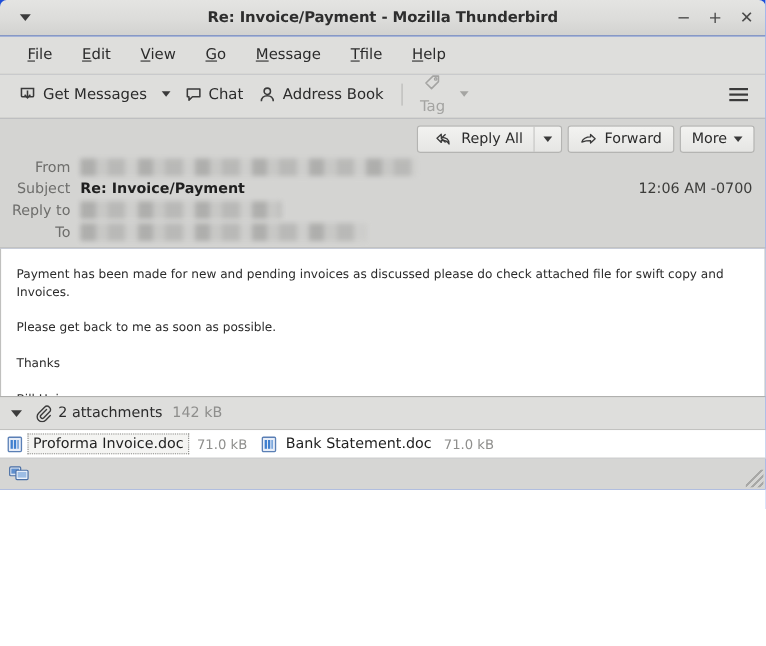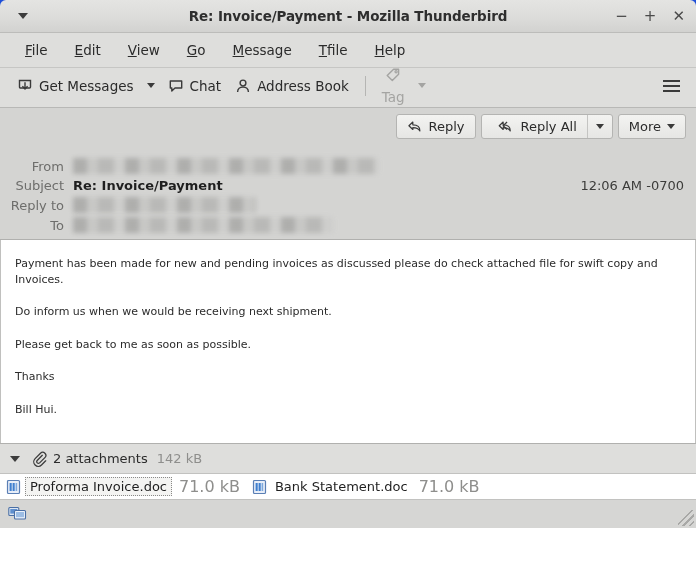--- a/index.html
+++ b/index.html
@@ -3,21 +3,21 @@
 <meta charset="utf-8">
 <style>
   * { box-sizing: border-box; margin: 0; padding: 0; }
   html, body {
     width: 696px; height: 587px;
     font-family: "DejaVu Sans", sans-serif;
     background: #ffffff;
     overflow: hidden;
   }
   .window {
-    width: 696px; height: 528px;
+    width: 696px; height: 445px;
     display: flex; flex-direction: column;
     background: #1d4ed8;
     position: relative;
   }
 
   
   .titlebar {
     height: 33px;
     background: linear-gradient(to bottom, #e4e4e2 0%, #dcdcda 55%, #d2d2d0 100%);
     border-bottom: 1px solid #bcbcba;
@@ -143,21 +143,20 @@
     background: none;
     display: flex; align-items: center; justify-content: center;
     padding: 0 8px;
   }
   .hdr-fields {
     display: grid;
     grid-template-columns: 73px 1fr auto;
     row-gap: 4px;
     padding: 0 12px 2px 0;
     align-items: center;
-    margin-top: 14px;
   }
   .fld-label {
     text-align: right; padding-right: 9px;
     font-size: 13px; color: #6e6e6c;
     white-space: nowrap;
   }
   .fld-value { font-size: 13px; color: #1f1f1f; }
   .fld-value.bold { font-weight: bold; }
   .fld-time { font-size: 13px; color: #3c3c3a; white-space: nowrap; }
   .redacted {
@@ -224,21 +223,21 @@
     border-bottom: 1px solid #c2c2c0;
   }
   .attach-item { display: flex; align-items: center; gap: 4px; }
   .attach-name {
     font-size: 13px; color: #1f1f1f; padding: 1px 4px;
   }
   .attach-name.selected {
     border: 1px dotted #8a8a88;
     background: #f4f4f2;
   }
-  .attach-fsize { font-size: 16px; color: #8e8e8c; margin: 0 12px 0 7px; }
+  .attach-fsize { font-size: 12px; color: #8e8e8c; margin: 0 12px 0 7px; }
 
   
   .statusbar {
     height: 28px; background: #d6d6d4;
     display: flex; align-items: center;
     padding-left: 8px;
     position: relative;
     flex: none;
   }
   .grip {
@@ -331,44 +330,44 @@
     <div class="hamburger">
         <span></span>
         <span></span>
         <span></span>
       </div>
   </div>
 
   <div class="msg-header">
 
     <div class="hdr-actions">
-      <div class="act-btn">
-        <span>
-          <svg width="15" height="13" viewBox="0 0 16 14">
-            <path d="M6.2 2.2 2 6.2l4.2 4V8.1c4 0 6.4 1.1 7.6 3.7.2-4.4-2.4-6.6-7.6-6.6z" fill="none" stroke="#3a3a3a" stroke-width="1.3" stroke-linejoin="round"></path>
-          </svg>
-        </span>
-        <span>Reply</span>
-      </div>
 
       <div class="act-group">
         <div class="act-btn">
           <span>
             <svg width="17" height="13" viewBox="0 0 18 14">
               <path d="M5.4 2.2 1.2 6.2l4.2 4V8.1c4 0 6.4 1.1 7.6 3.7.2-4.4-2.4-6.6-7.6-6.6z" fill="none" stroke="#3a3a3a" stroke-width="1.3" stroke-linejoin="round"></path>
               <path d="M9.6 2.2 5.4 6.2l4.2 4" fill="none" stroke="#3a3a3a" stroke-width="1.3" stroke-linejoin="round"></path>
             </svg>
           </span>
           <span>Reply All</span>
         </div>
         <div class="act-split">
           <div class="chev"></div>
         </div>
       </div>
 
+      <div class="act-btn">
+        <span>
+          <svg width="16" height="13" viewBox="0 0 17 14">
+            <path d="M2 9.8c1.2-3.4 4.2-5 8.5-5V2.4L15 6.6l-4.5 4.2V8.4c-3.4 0-6.2.6-8.5 1.4z" fill="none" stroke="#3a3a3a" stroke-width="1.3" stroke-linejoin="round"></path>
+          </svg>
+        </span>
+        <span>Forward</span>
+      </div>
 
       <div class="act-btn">
         <span>More</span>
         <div class="chev"></div>
       </div>
     </div>
 
     <div class="hdr-fields">
 
       <div class="fld-label">From</div>
@@ -390,21 +389,20 @@
       <div class="fld-label">To</div>
       <div>
         <div class="redacted" style="width:260px;"></div>
       </div>
       <div></div>
     </div>
   </div>
 
   <div class="msg-body">
     <p>Payment has been made for new and pending invoices as discussed please do check attached file for swift copy and Invoices.</p>
-    <p>Do inform us when we would be receiving next shipment.</p>
     <p>Please get back to me as soon as possible.</p>
     <p>Thanks</p>
     <p>Bill Hui.</p>
   </div>
 
   <div class="attach-bar">
 
     <div class="attach-summary">
       <div style="display:flex;align-items:center;">
         <div class="tri-down"></div>

